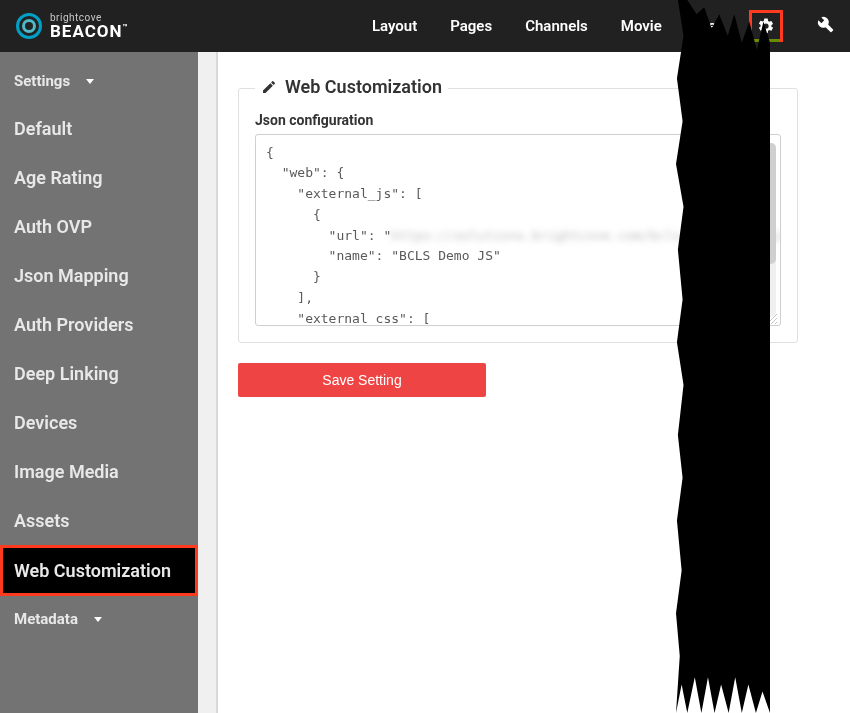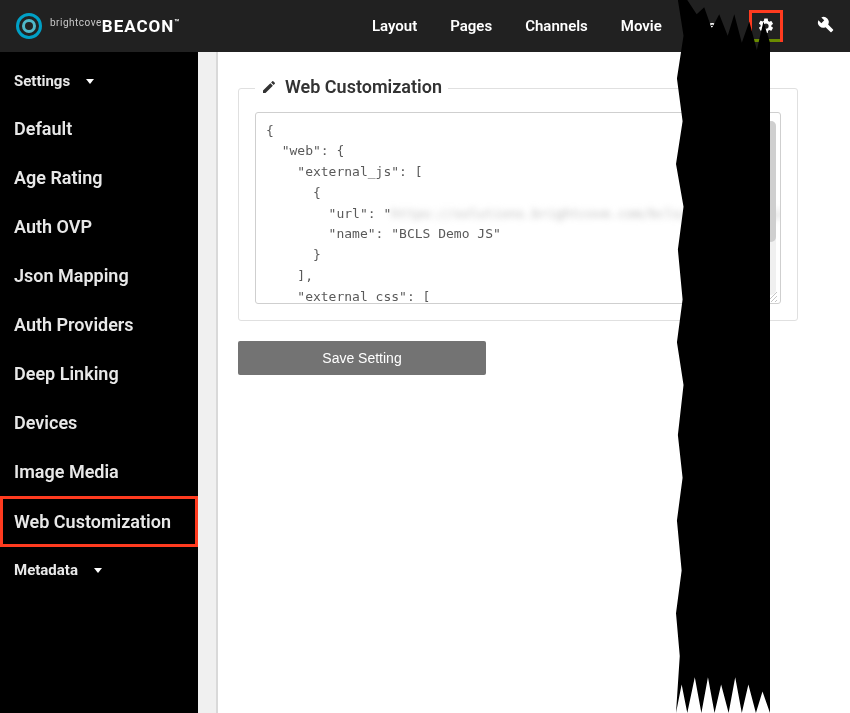--- a/index.html
+++ b/index.html
@@ -21,38 +21,38 @@
       color: #fff;
     }
     .logo-wrap { display: flex; align-items: center; gap: 8px; }
     .logo-circle {
       width: 26px; height: 26px; border: 3px solid #00a0c6; border-radius: 50%;
       position: relative;
     }
     .logo-circle::after {
       content: ""; position: absolute; inset: 3px; border: 3px solid #4fb8c9; border-radius: 50%;
     }
-    .logo-text { display: flex; flex-direction: row; line-height: 1; }
+    .logo-text { display: flex; flex-direction: column; line-height: 1; }
     .logo-brand { font-size: 10px; color: #c9c9c9; letter-spacing: 0.5px; }
     .logo-product { font-size: 17px; font-weight: 700; letter-spacing: 1px; color: #fff; }
     .logo-tm { font-size: 8px; vertical-align: super; }
 
     .topnav { margin-left: auto; display: flex; align-items: center; gap: 33px; }
     .topnav a { color: #fff; font-weight: 600; font-size: 15px; text-decoration: none; cursor: pointer; }
     .gear-wrap {
       border: 3px solid #ff3b1f; padding: 4px 5px; display: inline-flex; align-items: center; justify-content: center;
       background: #212121; position: relative;
     }
     .gear-underline { position: absolute; bottom: -3px; left: 0; right: 0; height: 3px; background: #6a8c00; }
     .icon-svg { width: 18px; height: 18px; fill: #fff; }
 
     
     .sidebar {
       position: absolute; top: 52px; left: 0; width: 198px; bottom: 0;
-      background: #000000; color: #fff;
+      background: #737373; color: #fff;
       padding-top: 6px;
     }
     .sidebar-section-title, .sidebar-item {
       padding: 14px 14px; font-size: 18px; font-weight: 600; color: #e8e8e8; cursor: pointer;
       display: flex; align-items: center; gap: 10px;
     }
     .sidebar-section-title { font-weight: 700; font-size: 15px; }
     .chevron-down {
       display: inline-block;
       border-left: 4px solid transparent;
@@ -123,21 +123,21 @@
       position: absolute; left: 0; right: 0; top: 0; height: 70%; background: #cfcfcf; border-radius: 5px;
     }
     .resize-grip {
       position: absolute; right: 2px; bottom: 2px; width: 12px; height: 12px; opacity: .6;
     }
     .resize-grip svg { width: 12px; height: 12px; fill: #9e9e9e; }
 
     .save-btn {
       margin-top: 20px;
       width: 248px; height: 34px;
-      background: #737373; color: #fff; border: none; border-radius: 2px;
+      background: #ef4444; color: #fff; border: none; border-radius: 2px;
       font-size: 14px; font-weight: 500; cursor: pointer;
       display: inline-flex; align-items: center; justify-content: center;
     }
 
     
     .tear {
       position: absolute; top: 0; bottom: 0; left: 676px; width: 94px; background: #000;
       clip-path: polygon(
         12% 0%, 22% 2%, 30% 1%, 38% 4%, 46% 2%, 55% 5%, 62% 2%, 70% 6%, 78% 3%, 86% 7%, 93% 3%, 100% 6%,
         100% 100%, 92% 97%, 85% 100%, 77% 96%, 70% 100%, 63% 95%, 56% 100%, 48% 96%, 41% 100%, 34% 95%, 27% 100%, 20% 95%, 12% 100%,
@@ -200,39 +200,43 @@
     </div>
   <div class="sidebar-item">
       <span>Deep Linking</span>
     </div>
   <div class="sidebar-item">
       <span>Devices</span>
     </div>
   <div class="sidebar-item">
       <span>Image Media</span>
     </div>
+  <div class="sidebar-item">
+      <span>Assets</span>
+    </div>
   <div class="sidebar-item active">
       <span>Web Customization</span>
     </div>
   <div class="sidebar-section-title">
     <span>Metadata</span>
     <span class="chevron-down"></span>
   </div>
 </div>
 
 <div class="vrule"></div>
 
 <div class="main">
   <div class="panel">
     <div class="panel-title">
       <svg class="pencil-svg" viewBox="0 0 24 24">
           <path d="M3,17.25V21h3.75L17.81,9.94l-3.75-3.75ZM20.71,7.04a1,1,0,0,0,0-1.41L18.37,3.29a1,1,0,0,0-1.41,0L15.13,5.12l3.75,3.75Z"></path>
         </svg>
       <span>Web Customization</span>
     </div>
+    <div class="field-label">Json configuration</div>
     <div class="json-box">
       <div class="line">{</div>
       <div class="line">  "web": {</div>
       <div class="line">    "external_js": [</div>
       <div class="line">      {</div>
       <div class="line"><span>        "url": "</span><span class="blurred">https://solutions.brightcove.com/bcls/beacon-plugins</span></div>
       <div class="line">        "name": "BCLS Demo JS"</div>
       <div class="line">      }</div>
       <div class="line">    ],</div>
       <div class="line">    "external_css": [</div>

